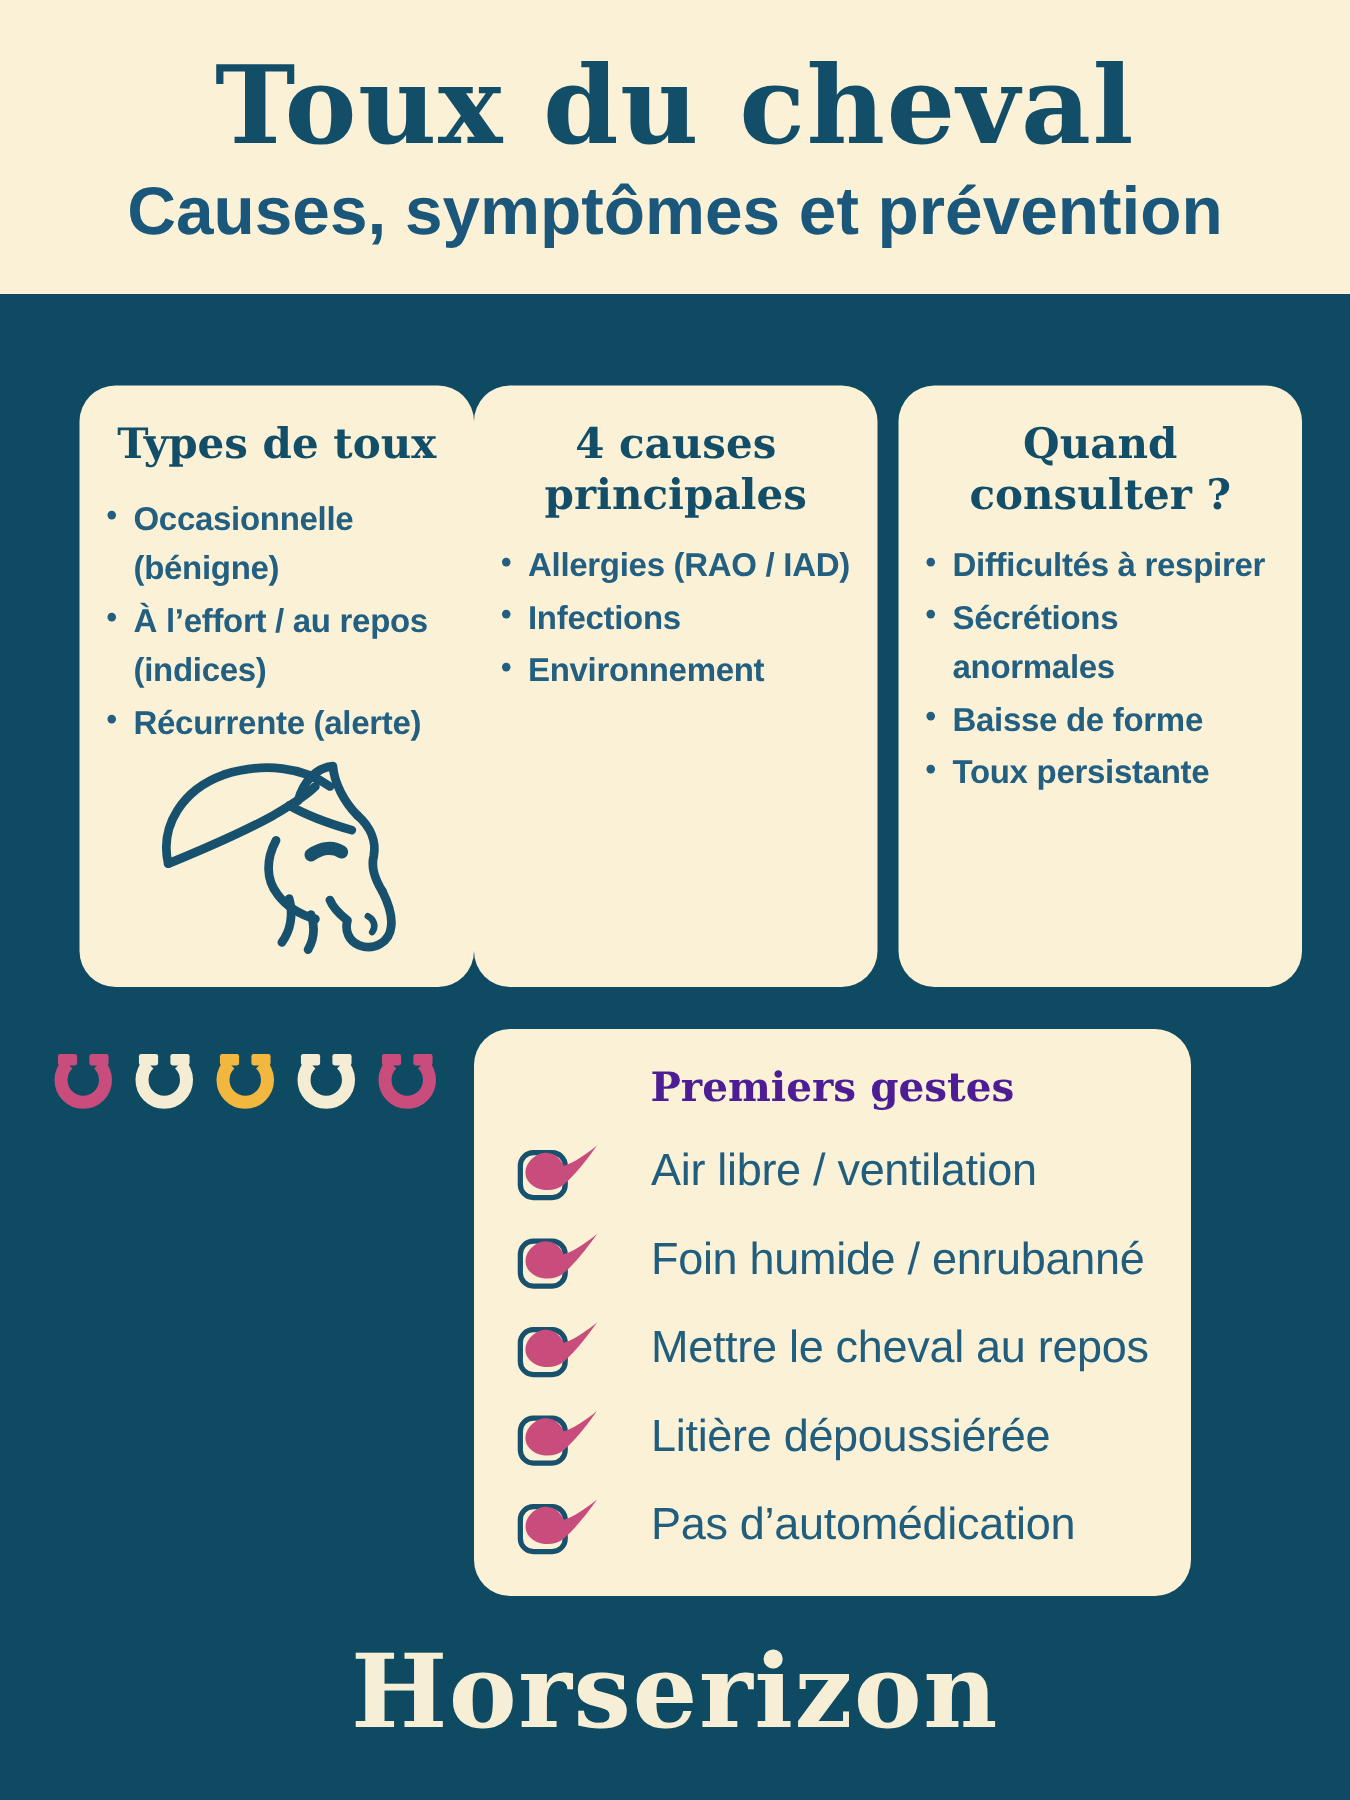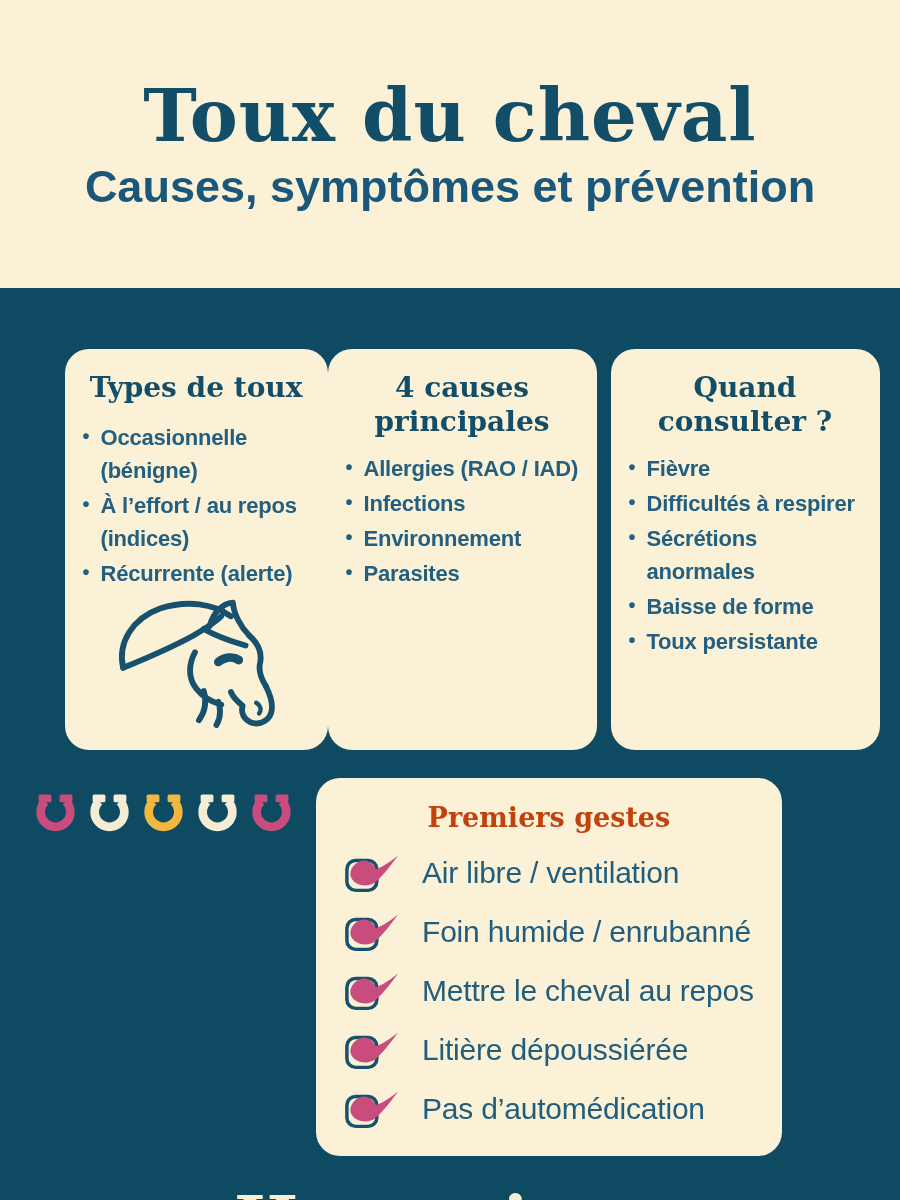--- a/index.html
+++ b/index.html
@@ -6,21 +6,21 @@
   body{
     width:900px;height:1200px;
     background:#0f4a63;
     font-family:"Liberation Sans",sans-serif;
     overflow:hidden;
     position:relative;
   }
   
   .header{
     background:#faf1d6;
-    height:288px;
+    height:196px;
     display:flex;flex-direction:column;justify-content:center;align-items:center;
     text-align:center;
   }
   .header h1{
     margin:0;
     font-family:"DejaVu Serif","Liberation Serif",serif;
     font-weight:bold;
     font-size:72px;
     letter-spacing:1px;
     color:#134e69;
@@ -31,21 +31,21 @@
     font-family:"Liberation Sans",sans-serif;
     font-weight:bold;
     font-size:45px;
     color:#1a577a;
     line-height:1.05;
   }
   
   .content{
     padding:61px 32px 0 32px;
   }
-  .row1{display:flex;justify-content:center;padding-left:44px;}
+  .row1{display:flex;justify-content:flex-end;padding-left:44px;}
   .row2{display:flex;justify-content:space-between;margin-top:28px;}
   .col-left{width:263px;flex:0 0 263px;display:flex;flex-direction:column;}
   .col-right{width:552px;flex:0 0 552px;display:flex;flex-direction:row;}
   .cards23{display:flex;gap:14px;}
   .cards23 .card{flex:1 1 0;}
   
   .card{
     background:#faf1d6;
     border-radius:24px;
     padding:22px 16px 18px 16px;
@@ -53,21 +53,21 @@
   }
   .card-title{
     font-family:"DejaVu Serif","Liberation Serif",serif;
     font-weight:bold;
     font-size:28px;
     color:#134e69;
     text-align:center;
     line-height:1.2;
     margin:0 0 14px 0;
   }
-  .card-title.pink{color:#c2410c;font-size:27px;margin-bottom:16px;}
+  .card-title.pink{color:#4c1d95;font-size:27px;margin-bottom:16px;}
   ul.bullets{
     list-style:none;margin:0;padding:0;font-weight:bold;
   }
   ul.bullets li{
     position:relative;
     padding-left:20px;
     font-size:22px;
     letter-spacing:-0.2px;
     color:#235f80;
     line-height:1.5;
@@ -97,21 +97,21 @@
   .bar-stripes{
     margin-top:16px;
     height:17px;border-radius:2px;
     display:flex;overflow:hidden;
   }
   .bar-stripes .seg{flex:1 1 0;}
   .seg.yellow{background:#f5bb45;}
   .seg.cream{background:#f5edd3;}
   
   .checklist{display:flex;flex-direction:column;gap:13px;}
-  .check-row{display:flex;align-items:center;gap:22px;}
+  .check-row{display:flex;align-items:center;gap:34px;}
   .check-row .icon{flex:0 0 56px;height:46px;}
   .check-row .label{
     font-size:30px;color:#215e7e;line-height:1.2;letter-spacing:-0.2px;
   }
   
   .shoe-row{
     margin-top:12px;
     display:flex;justify-content:space-between;align-items:center;
     padding:0 1px;
   }
@@ -170,28 +170,26 @@
 
     <div class="col-right">
       <div class="cards23">
         <div class="card short">
           <div class="card-title">4 causes principales</div>
           <ul class="bullets">
 
           <li>Allergies (RAO / IAD)</li>
               <li>Infections</li>
               <li>Environnement</li>
-              <li>Parasites</li>
             </ul>
         </div>
         <div class="card short">
           <div class="card-title">Quand consulter ?</div>
           <ul class="bullets">
 
-          <li>Fièvre</li>
               <li>Difficultés à respirer</li>
               <li>Sécrétions anormales</li>
               <li>Baisse de forme</li>
               <li>Toux persistante</li>
             </ul>
         </div>
       </div>
       <div class="bar-pink"></div>
       <div class="bar-stripes">
         <div class="seg yellow"></div>

